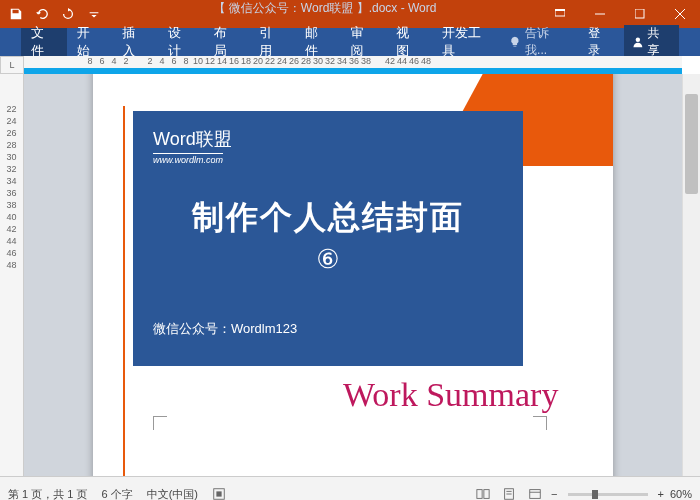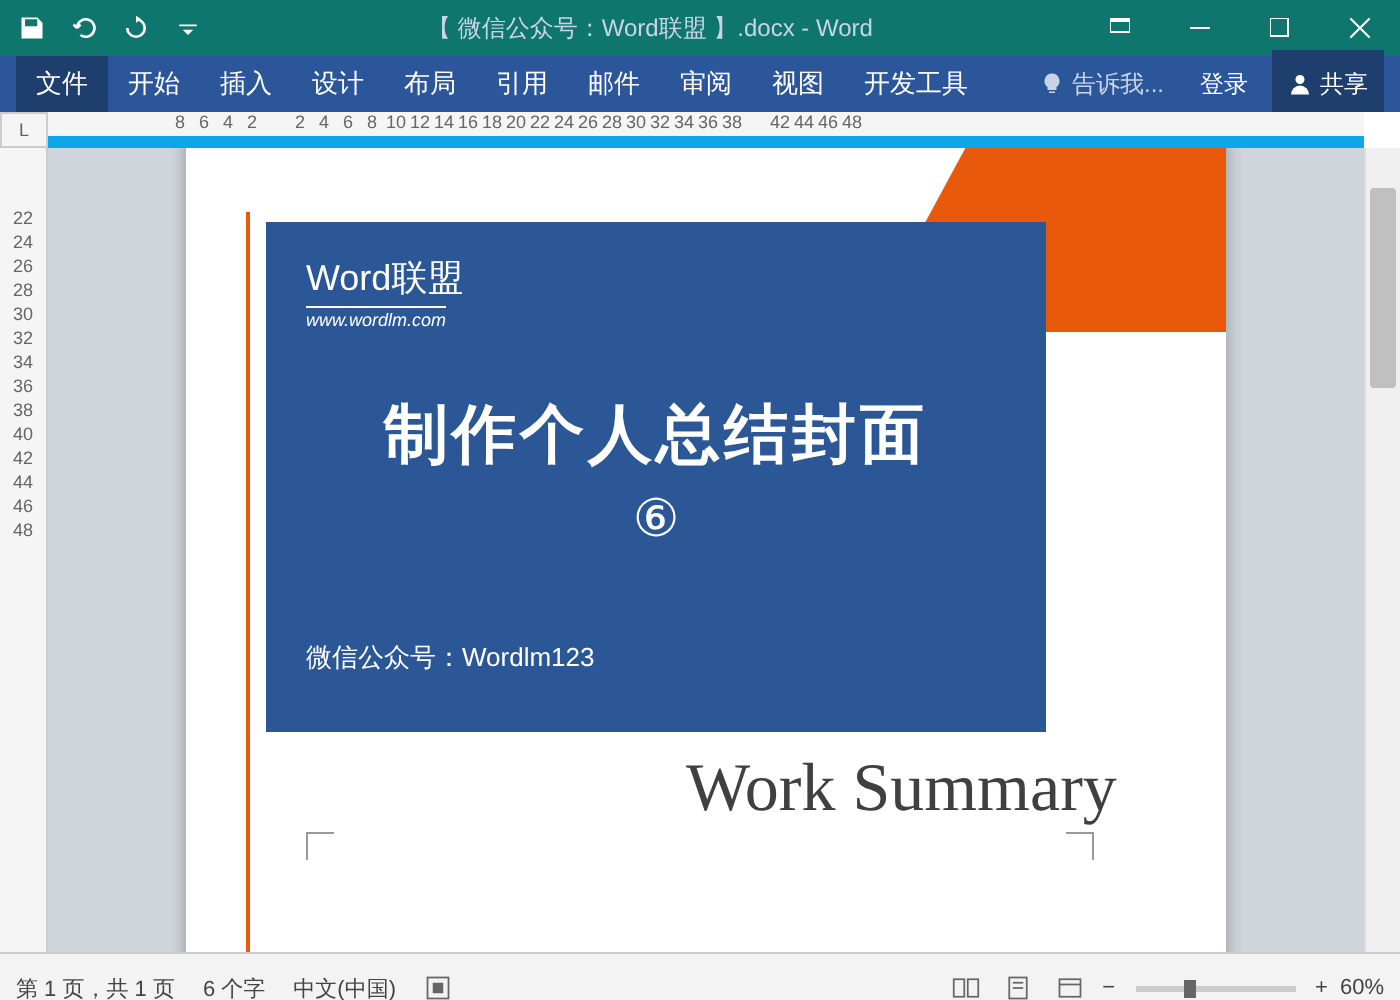--- a/index.html
+++ b/index.html
@@ -1,25 +1,25 @@
 <!DOCTYPE html>
 <html><head>
 <meta charset="utf-8">
 <style>
 *{margin:0;padding:0;box-sizing:border-box;font-family:"Microsoft YaHei",sans-serif}
 body{width:700px;height:500px;overflow:hidden;background:#fff;font-size:12px}
-.titlebar{height:28px;background:#0f766e;display:flex;align-items:center;color:#fff}
+.titlebar{height:28px;background:#c2410c;display:flex;color:#fff}
 .qat{display:flex;align-items:center;padding:0 4px;gap:2px}
 .qat-btn{width:24px;height:24px;display:flex;align-items:center;justify-content:center;cursor:pointer}
 .qat-btn svg{width:14px;height:14px}
 .title-text{flex:1;text-align:center;color:#c8d4e8;font-size:12px}
 .winctrl{display:flex}
 .winctrl-btn{width:40px;height:28px;display:flex;align-items:center;justify-content:center;cursor:pointer}
 .winctrl-btn svg{width:10px;height:10px}
-.ribbon{height:28px;background:#2b579a;display:flex;align-items:center;color:#fff;padding:0 8px}
+.ribbon{height:28px;background:#2b579a;display:flex;align-items:center;color:#fff;padding:0 21px}
 .tab{padding:0 10px;height:28px;display:flex;align-items:center;cursor:pointer;font-size:13px}
 .tab.file{background:#1e3e6e}
 .ribbon-right{margin-left:auto;display:flex;align-items:center;gap:4px}
 .tell-me{display:flex;align-items:center;gap:4px;padding:0 6px;font-size:12px;color:#c8d4e8}
 .login-btn{padding:0 8px;font-size:12px}
 .share-btn{background:#1e3e6e;padding:0 8px;height:34px;display:flex;align-items:center;gap:4px;font-size:12px}
 .workspace{position:relative;height:420px;background:#fff;display:flex}
 .ruler-corner{position:absolute;left:0;top:0;width:24px;height:18px;background:#f5f5f5;border:1px solid #ccc;display:flex;align-items:center;justify-content:center;font-size:9px;color:#666}
 .hruler{position:absolute;left:24px;top:0;right:18px;height:18px;background:#f5f5f5;border-bottom:6px solid #0ea5e9;overflow:hidden}
 .hruler-inner{position:relative;height:100%;white-space:nowrap;font-size:9px;color:#666;padding-left:60px}
@@ -33,21 +33,21 @@
 .page{position:absolute;left:50%;transform:translateX(-50%);top:-8px;width:520px;height:700px;background:#fff;box-shadow:0 2px 8px rgba(0,0,0,0.3)}
 .orange-shape{position:absolute;right:0;top:0;width:180px;height:100px;background:#e8590c;clip-path:polygon(30% 0,100% 0,100% 100%,0 100%)}
 .orange-line{position:absolute;left:30px;top:40px;width:2px;height:380px;background:#e8590c}
 .blue-card{position:absolute;left:40px;top:45px;width:390px;height:255px;background:#2b5797;color:#fff;padding:16px 20px}
 .logo-text{font-size:18px;font-weight:normal}
 .logo-text .lian{font-family:SimHei}
 .logo-url{font-size:9px;font-style:italic;border-top:1px solid #fff;display:inline-block;margin-top:2px;padding-top:1px}
 .main-title{font-size:32px;font-weight:bold;text-align:center;margin-top:30px;letter-spacing:2px}
 .circle-num{text-align:center;font-size:26px;margin-top:4px}
 .wechat{font-size:13px;margin-top:45px}
-.work-summary{position:absolute;left:250px;top:310px;font-size:34px;color:#404040;font-weight:500;font-family:Georgia,serif}
+.work-summary{position:absolute;left:250px;top:310px;font-size:34px;color:#be185d;font-weight:500;font-family:Georgia,serif}
 .crop-mark{position:absolute;width:14px;height:14px;border:1px solid #999}
 .statusbar{height:24px;background:#f3f3f3;border-top:1px solid #ccc;display:flex;align-items:center;padding:17px 8px;gap:14px;font-size:11px;color:#444}
 .status-right{margin-left:auto;display:flex;align-items:center;gap:6px}
 .view-btn{width:20px;height:18px;display:flex;align-items:center;justify-content:center;cursor:pointer}
 .view-btn svg{width:14px;height:14px}
 .zoom-slider{width:80px;height:3px;background:#ccc;position:relative;margin:0 4px}
 .zoom-thumb{position:absolute;left:30%;top:-3px;width:6px;height:9px;background:#666}
 </style>
 </head>
 <body>

